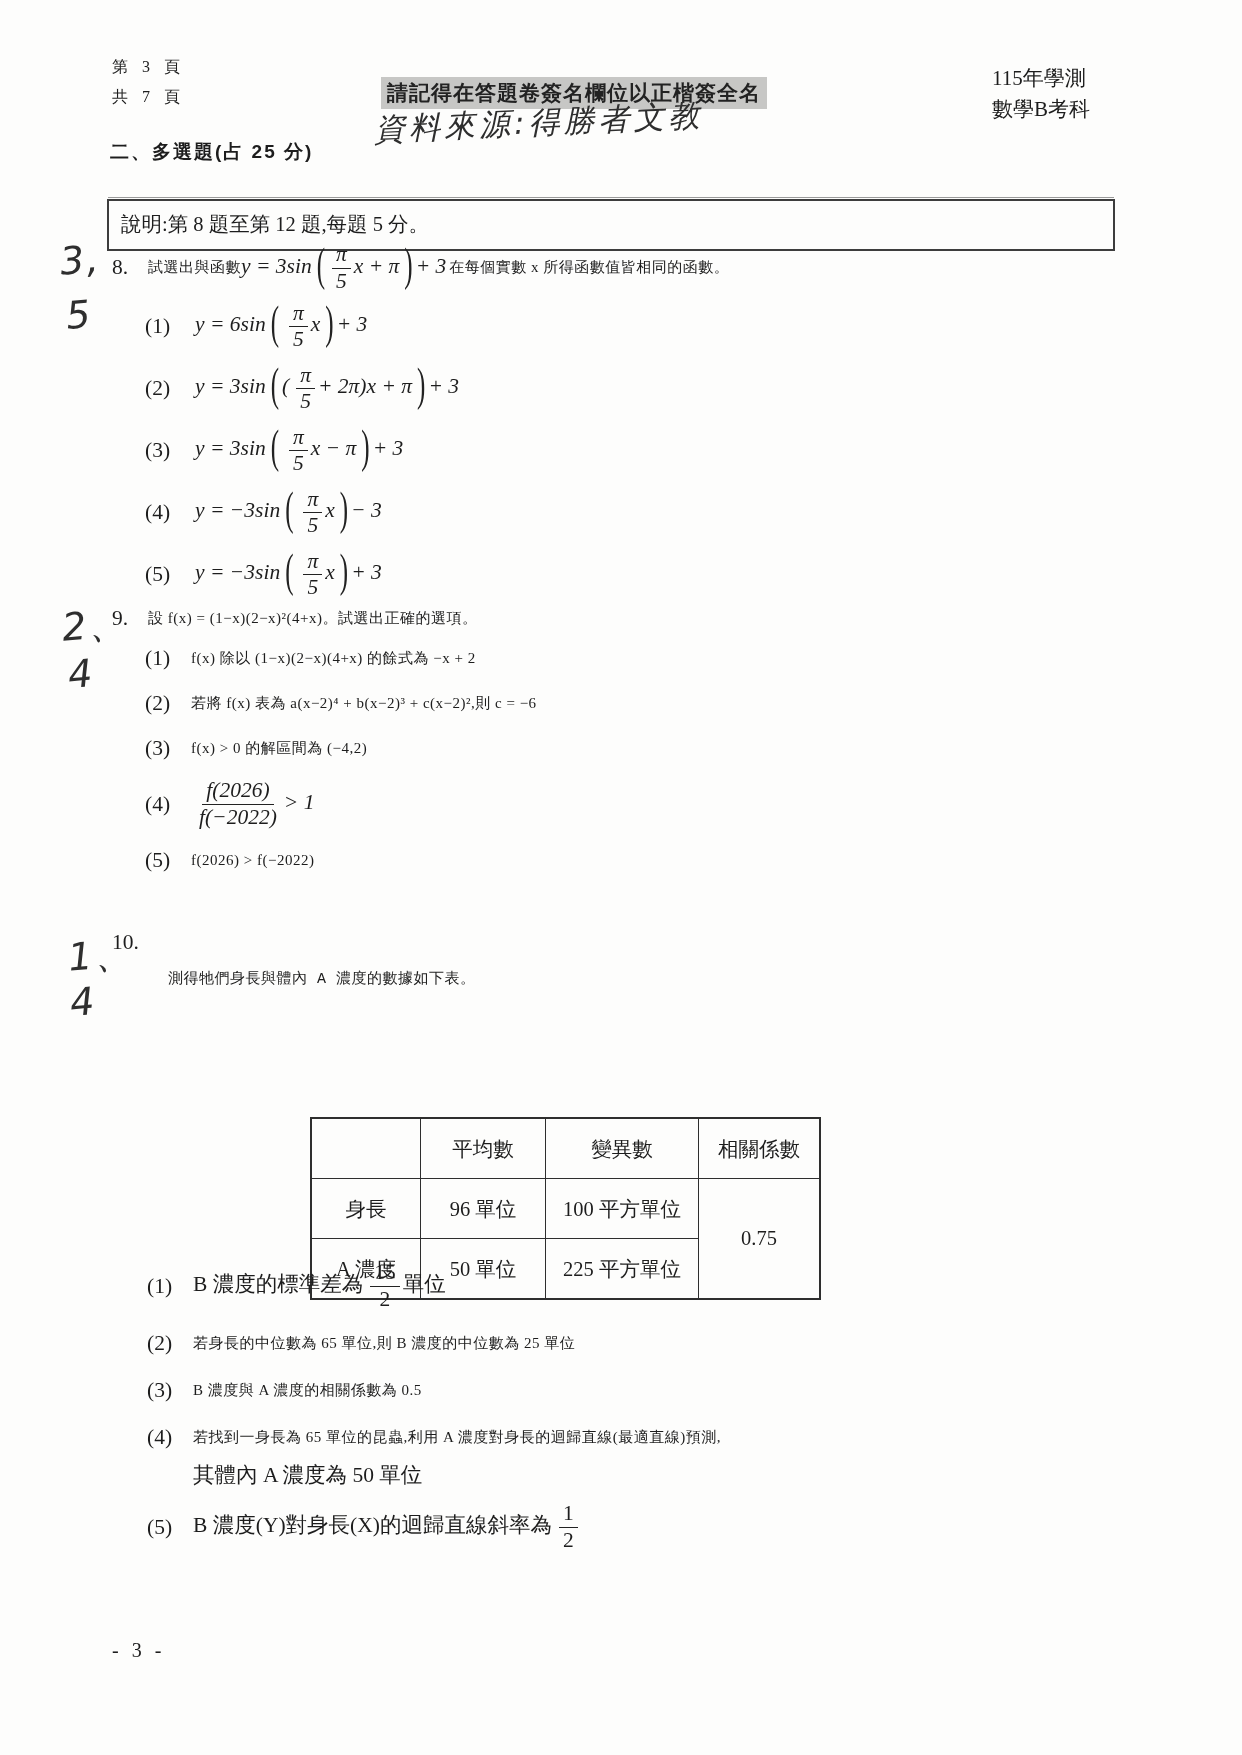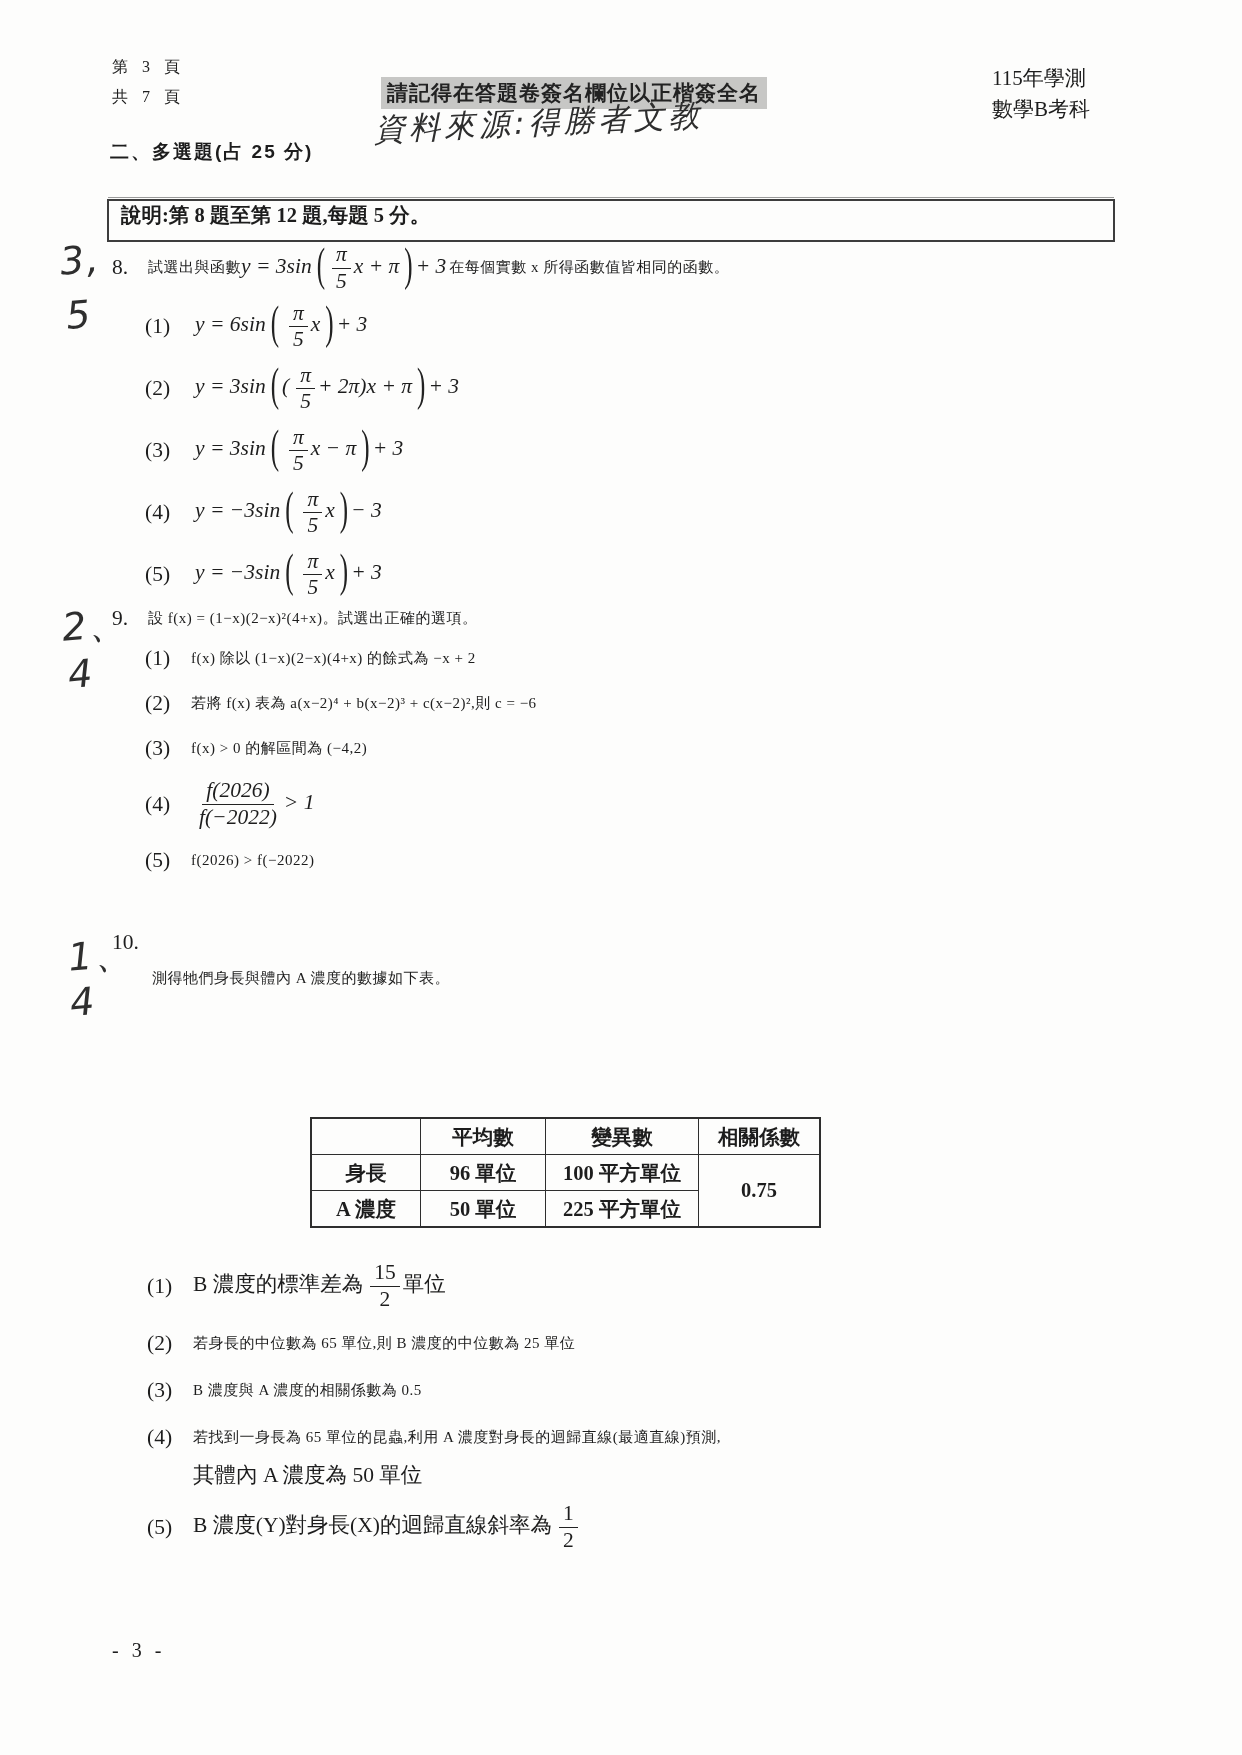--- a/index.html
+++ b/index.html
@@ -19,21 +19,21 @@
   .hand-source{position:absolute; left:374px; top:102px; font-size:31px; letter-spacing:4px; transform:rotate(-2.5deg);}
   .hdr-right{position:absolute; left:992px; top:63px; font-size:21px; line-height:31px;}
   
   .sec-title{
     position:absolute; left:110px; top:139px; font-size:19px; font-weight:700;
     font-family:"Liberation Sans","DejaVu Sans",sans-serif; letter-spacing:2px;
   }
   .instr-box{
     position:absolute; left:107px; top:199px; width:980px;
     border:2px solid #3d3d3d; box-shadow:0 0 0 1px #fdfdfc, 0 -3px 0 -1px #9a9a9a;
-    font-size:20.5px; padding:0 12px 11px; background:#fdfdfc;font-weight:bold;
+    font-size:20.5px; padding:9px 12px 11px; background:#fdfdfc;
   }
   
   .q{position:absolute; left:112px; width:1025px;}
   .q8{top:243px;} .q9{top:606px;} .q10{top:930px;}
   .qrow{display:flex; align-items:center; flex-wrap:wrap;}
   .qnum{flex:0 0 36px; font-size:21.5px;}
   .qnum10{flex:0 0 40px; font-size:21.5px;}
   .qtext{font-size:15px; letter-spacing:0.5px;}
   .math{font-style:italic; font-size:21.5px; white-space:nowrap;}
   .math > span{margin-right:3px;}
@@ -48,21 +48,21 @@
   .opt9{margin-left:33px; min-height:36px;}
   .opt10{margin-left:35px; min-height:38px;}
   .opt-label{flex:0 0 50px; font-size:21.5px; font-style:normal;}
   .opt-label9{flex:0 0 46px; font-size:21.5px;}
   .opt-cont{margin-left:81px; font-size:21.5px; margin-top:4px;}
   .tall{min-height:58px;}
   
   .ann{position:absolute; font-size:38px; transform:rotate(-5deg); letter-spacing:2px;}
   
   .dtable{position:absolute; left:310px; top:1117px; border-collapse:collapse; font-size:20.5px; background:#fdfdfc;}
-  .dtable td,.dtable th{border:1.7px solid #2e2e2e; text-align:center; font-weight:bold; padding:3px 8px; height:29px;}
+  .dtable td,.dtable th{border:1.7px solid #2e2e2e; text-align:center; font-weight:normal; padding:15px 8px; height:29px;}
   .dtable{border:2.5px solid #2e2e2e;}
   .c0{width:92px;} .c1{width:108px;} .c2{width:136px;} .c3{width:104px;}
   
   .footer{position:absolute; left:112px; top:1639px; font-size:20px; letter-spacing:4px;}
 </style>
 </head>
 <body>
 
 <div class="page">
 
@@ -166,21 +166,21 @@
     <div class="opt opt9">
       <span class="opt-label9">(5)</span>
       <span class="qtext">f(2026) &gt; f(−2022)</span>
     </div>
   </div>
 
   <div class="q q10">
     <div class="qrow">
       <span class="qnum10">10.</span>
     </div>
-    <div class="qtext" style="margin-left:40px; margin-top:14px;">測得牠們身長與體內 A 濃度的數據如下表。</div>
+    <div class="qtext" style="margin-left:56px; margin-top:14px;font-family:Liberation Mono, monospace;">測得牠們身長與體內 A 濃度的數據如下表。</div>
   </div>
 
   <table class="dtable">
     <tbody>
         <tr>
       <th class="c0"></th>
       <th class="c1">平均數</th>
       <th class="c2">變異數</th>
       <th class="c3">相關係數</th>
     </tr>

